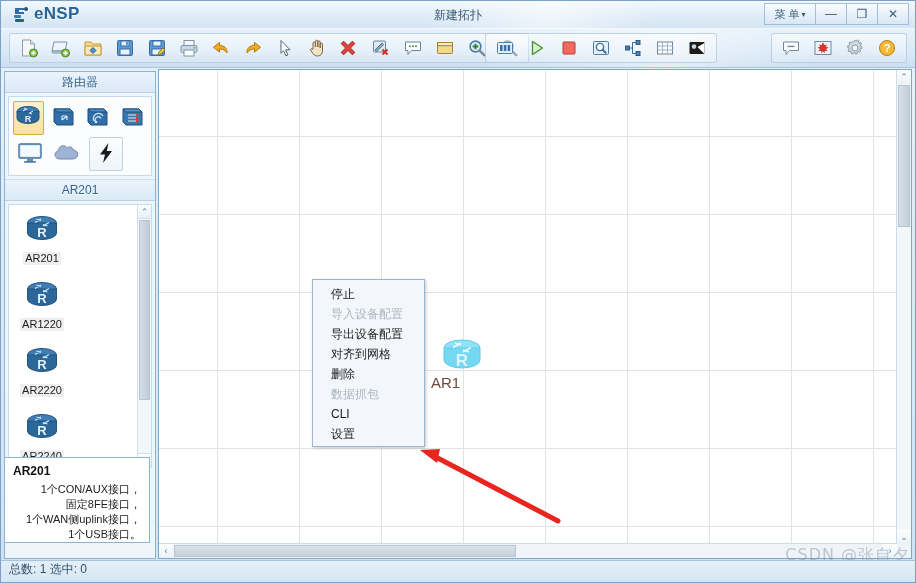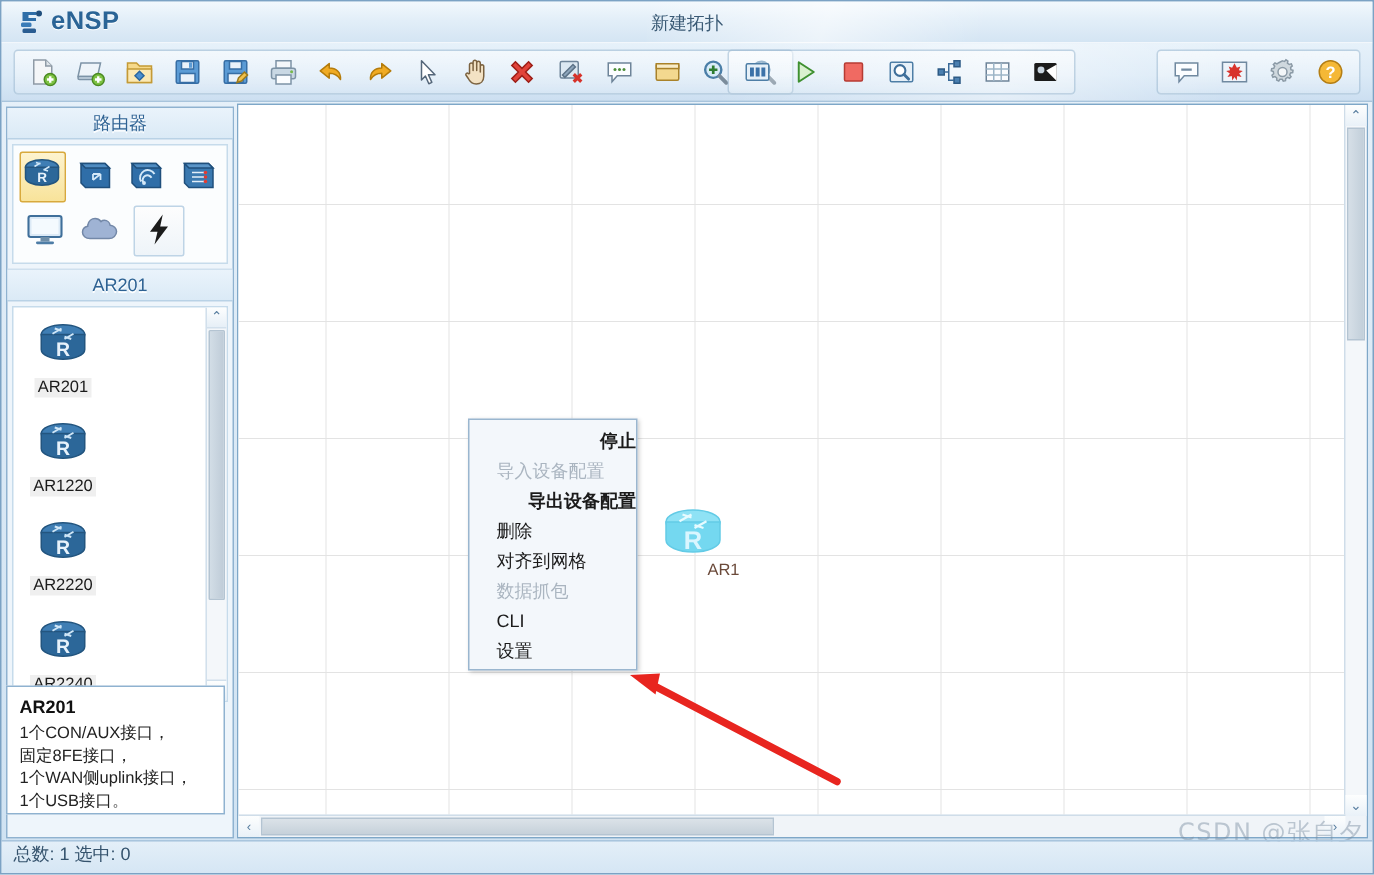--- a/index.html
+++ b/index.html
@@ -157,43 +157,43 @@
     background:linear-gradient(90deg,#d2dde6,#bfccd8);
     border:1px solid #b4c4d2;border-radius:1px;
   }
 
   .tooltipbox{
     position:absolute;left:3px;top:456px;width:146px;height:86px;
     background:#ffffff;border:1px solid #8fb2d0;
     box-sizing:border-box;padding:6px 8px;
   }
   .tooltipbox .tt-title{font-size:12px;font-weight:bold;color:#111;margin-bottom:4px;}
-  .tooltipbox .tt-line{font-size:11px;color:#222;line-height:15px;white-space:nowrap;}
+  .tooltipbox .tt-line{font-size:11px;color:#222;line-height:15px;white-space:nowrap;text-align:right;}
 
   
   .canvas-wrap{
     position:absolute;left:157px;top:68px;width:754px;height:490px;
     border:1px solid #7ea7c8;background:#ffffff;box-sizing:border-box;
   }
   .canvas{
     position:absolute;left:0;top:0;right:14px;bottom:14px;
     background-color:#ffffff;
     background-image:
       linear-gradient(to right,#e3e3e3 1px,transparent 1px),
       linear-gradient(to bottom,#e3e3e3 1px,transparent 1px);
     background-size:82px 78px;
     background-position:-24px -12px;
     overflow:hidden;
   }
   .device{
     position:absolute;left:278px;top:266px;width:50px;height:50px;
   }
   .device .dv-label{
-    position:absolute;left:-6px;top:38px;width:62px;text-align:right;
-    font-size:11px;color:#6b4a3a;
+    position:absolute;left:-6px;top:38px;width:62px;text-align:left;
+    font-size:15px;color:#6b4a3a;
   }
   .cv-vsb{
     position:absolute;right:0;top:0;width:14px;bottom:14px;
     background:#f4f7fa;border-left:1px solid #cfdde9;
   }
   .cv-hsb{
     position:absolute;left:0;bottom:0;height:14px;right:14px;
     background:#f0f4f8;border-top:1px solid #cfdde9;
   }
   .cv-corner{position:absolute;right:0;bottom:0;width:14px;height:14px;background:#eef3f8;}
@@ -216,21 +216,21 @@
     background:#f3f7fb;
     border:1px solid #9ab6cf;
     box-shadow:1px 1px 3px rgba(0,0,0,.22);
     padding:4px 0 2px 0;
     box-sizing:border-box;
   }
   .ctx-item{
     height:20px;line-height:20px;padding-left:18px;
     font-size:12px;color:#1b1b1b;white-space:nowrap;
   }
-  .ctx-item.bold{font-weight:bold;text-align:right;}
+  .ctx-item.bold{font-weight:normal;}
   .ctx-item.disabled{color:#aab5c0;}
 
   
   .annot{position:absolute;left:157px;top:68px;width:754px;height:490px;pointer-events:none;}
 
   
   .statusbar{
     position:absolute;left:0;bottom:0;width:100%;height:21px;
     background:linear-gradient(180deg,#e4eff8 0%,#d5e6f4 100%);
     border-top:1px solid #a9c5dd;
@@ -264,20 +264,35 @@
       <svg width="22" height="22" viewBox="0 0 22 22">
         <path d="M4 4 h9 v2 h-5 v2 h5 v2 h-9z" fill="#2f6ea8"></path>
         <rect x="3" y="11" width="7" height="3" rx="1" fill="#3a7cb8"></rect>
         <rect x="4" y="15" width="9" height="3" rx="1" fill="#2a5d92"></rect>
         <circle cx="15" cy="5" r="2" fill="#214f7d"></circle>
       </svg>
     </div>
     <div class="app-name">eNSP</div>
     <div class="doc-title">新建拓扑</div>
 
+    <div class="winbtns">
+      <div class="winbtn menu">
+        <span>菜 单</span>
+        <span style="margin-left:2px;font-size:8px;">▾</span>
+      </div>
+      <div class="winbtn">
+        <span>—</span>
+      </div>
+      <div class="winbtn">
+        <span>❐</span>
+      </div>
+      <div class="winbtn">
+        <span>✕</span>
+      </div>
+    </div>
   </div>
 
   <div class="toolbar">
     <div class="tb-glow"></div>
 
     <div class="tgroup" style="left:8px;">
 
       <div class="tbtn">
         <svg width="20" height="20" viewBox="0 0 20 20">
           <path d="M3.5 2h8l4 4v12h-12z" fill="#f4f6f8" stroke="#8f9ba6"></path>
@@ -645,22 +660,22 @@
             <text x="25" y="30" text-anchor="middle" font-size="17" font-weight="bold" font-family="Liberation Sans, sans-serif" fill="#d9f6ff">R</text>
           </svg>
         </span>
         <span class="dv-label">AR1</span>
       </div>
 
       <div class="ctxmenu" style="left:153px;top:209px;">
         <div class="ctx-item bold">停止</div>
         <div class="ctx-item disabled">导入设备配置</div>
         <div class="ctx-item bold">导出设备配置</div>
+        <div class="ctx-item">对齐到网格</div>
         <div class="ctx-item">删除</div>
-        <div class="ctx-item">对齐到网格</div>
         <div class="ctx-item disabled">数据抓包</div>
         <div class="ctx-item">CLI</div>
         <div class="ctx-item">设置</div>
       </div>
     </div>
 
     <div class="cv-vsb">
       <div class="sb-arrow">⌃</div>
       <div class="thumb"></div>
       <div class="sb-arrow bot">⌄</div>

